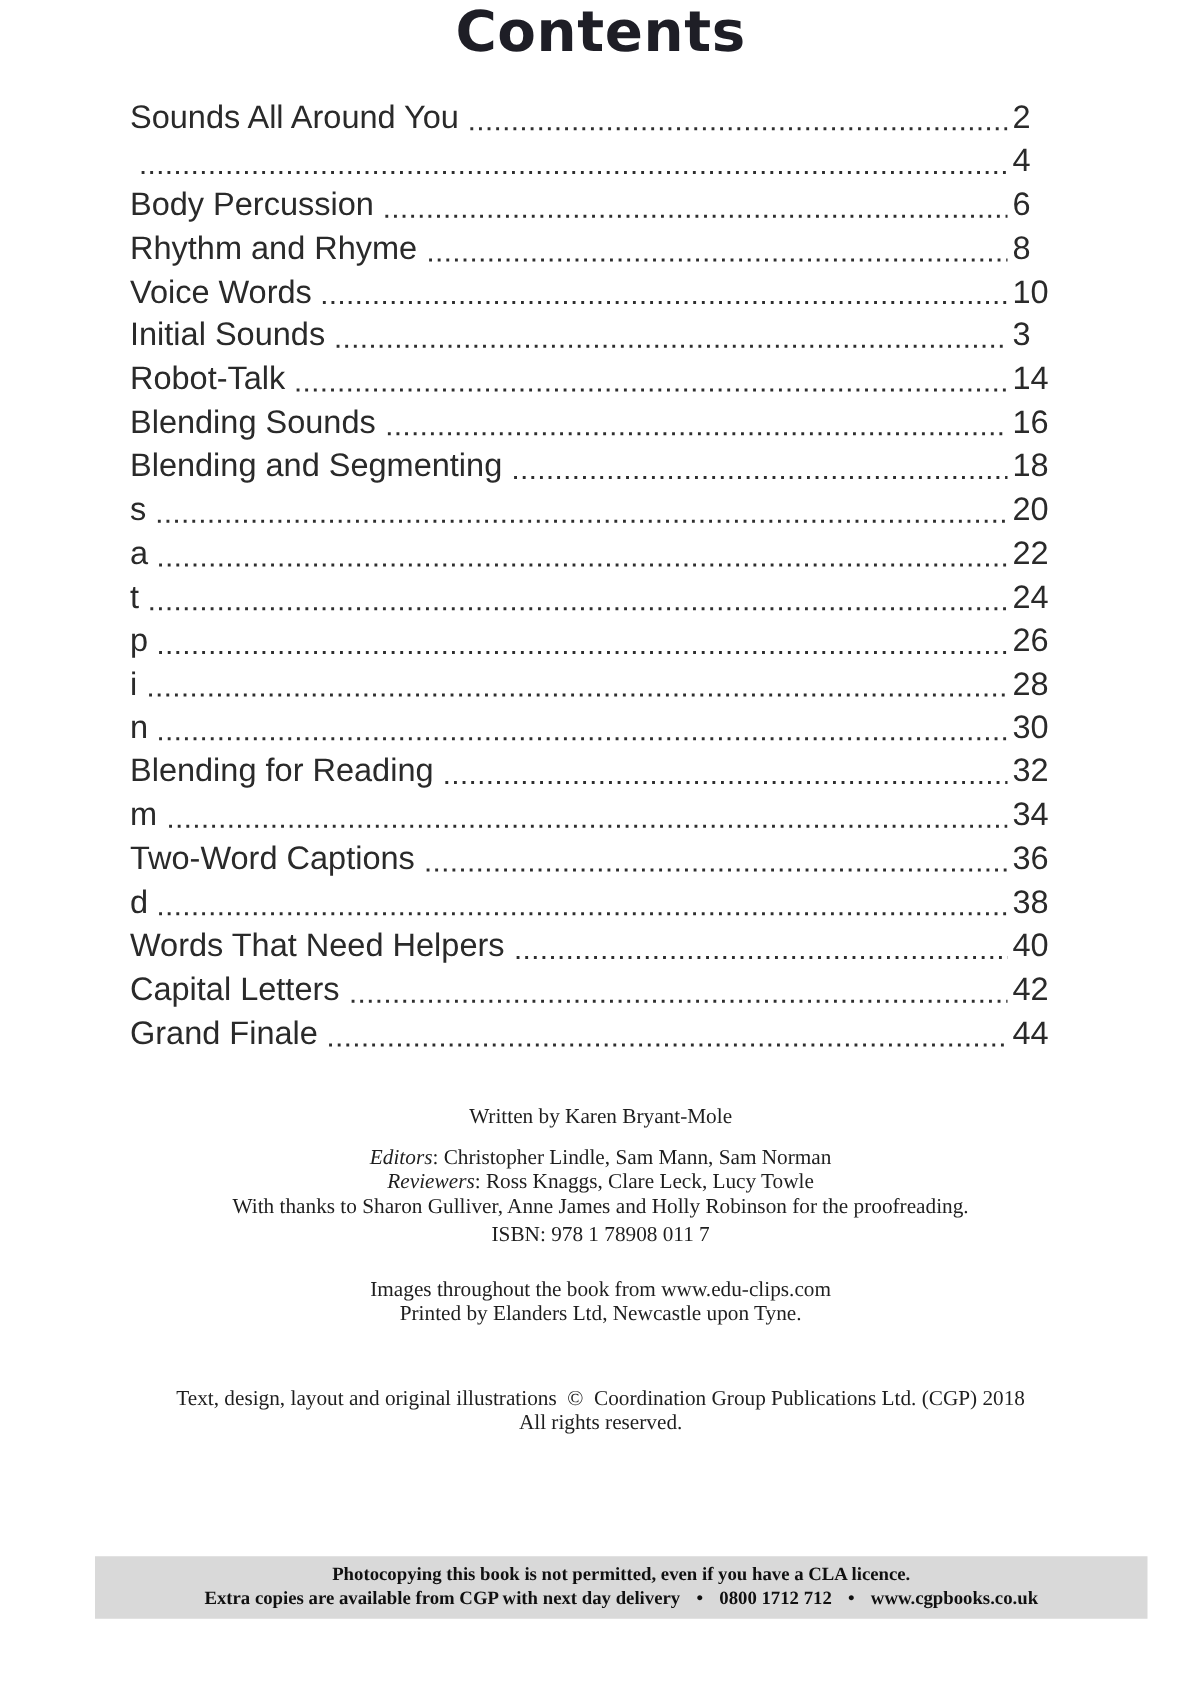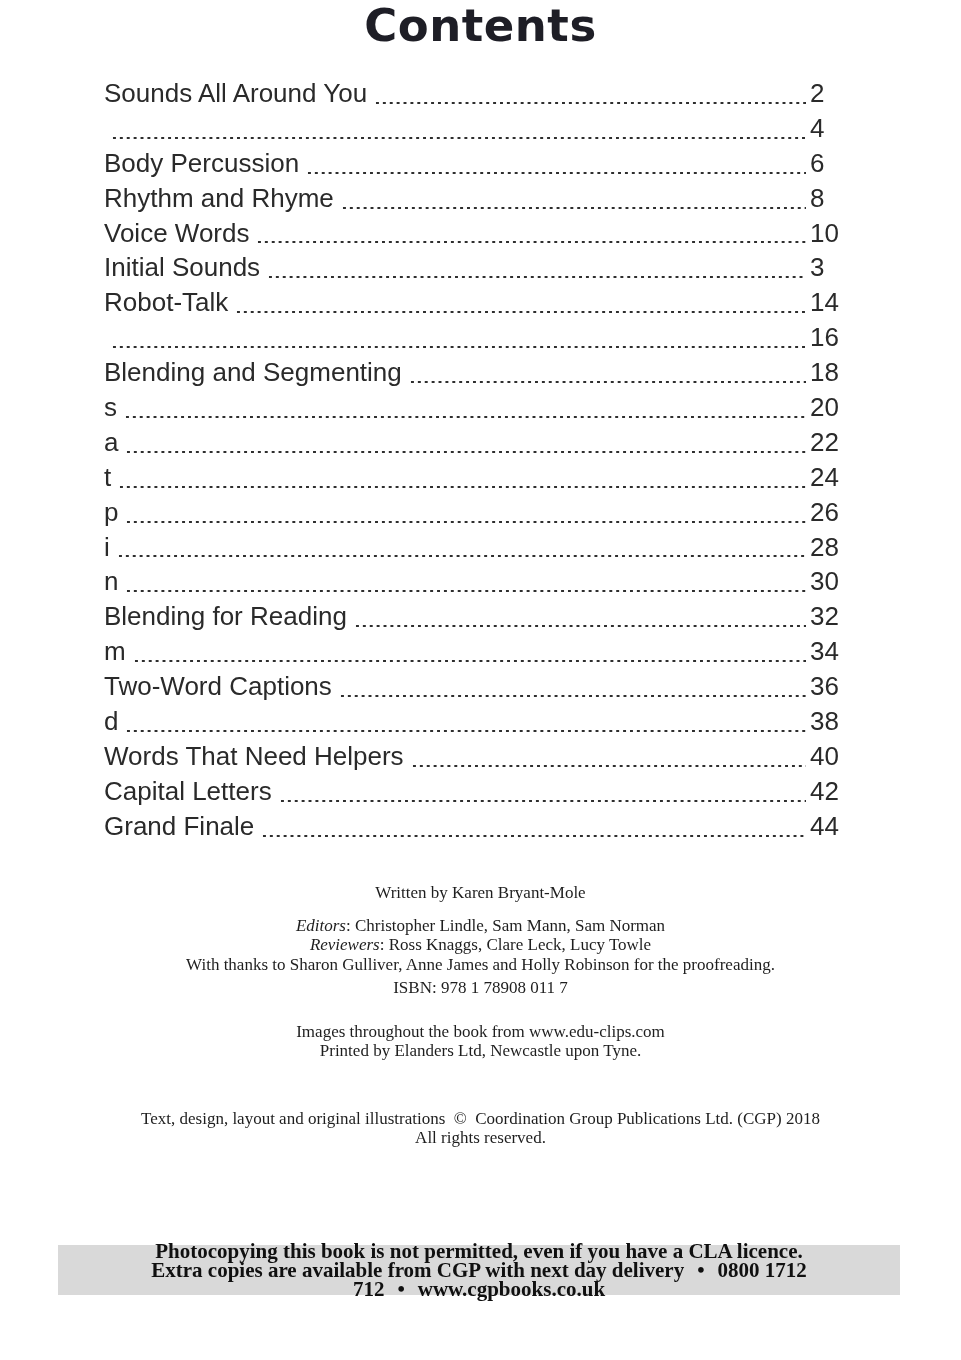--- a/index.html
+++ b/index.html
@@ -64,31 +64,31 @@
     color: #1e1e1e;
   }
   .credits p { margin: 0; line-height: 19.5px; text-align: center; }
   .written { margin-top: 37px !important; line-height: 20px !important; }
   .block1 { margin-top: 13px; }
   .isbn-line { margin-top: 4px !important; }
   .block2 { margin-top: 24px; }
   .copyright { margin-top: 48px; }
   .footer-bar {
     position: absolute;
-    left: 58px;
+    left: 76px;
     top: 1245px;
     width: 842px;
     height: 50px;
     display: flex;
     flex-direction: column;
     justify-content: center;
     text-align: center;
     font-family: "Liberation Serif", serif;
     font-weight: 700;
-    font-size: 21px;
+    font-size: 15px;
     line-height: 19px;
     color: #101010;
   }
   .footer-sep { margin: 0 13px; }
 </style>
 </head>
 <body>
 
 <div class="page">
 
@@ -130,20 +130,21 @@
       <span class="toc-page">3</span>
     </div>
 
     <div class="toc-row">
       <span class="toc-label">Robot-Talk</span>
       <span class="toc-dots"></span>
       <span class="toc-page">14</span>
     </div>
 
     <div class="toc-row">
+      <span class="toc-label">Blending Sounds</span>
       <span class="toc-dots"></span>
       <span class="toc-page">16</span>
     </div>
 
     <div class="toc-row">
       <span class="toc-label">Blending and Segmenting</span>
       <span class="toc-dots"></span>
       <span class="toc-page">18</span>
     </div>
 

